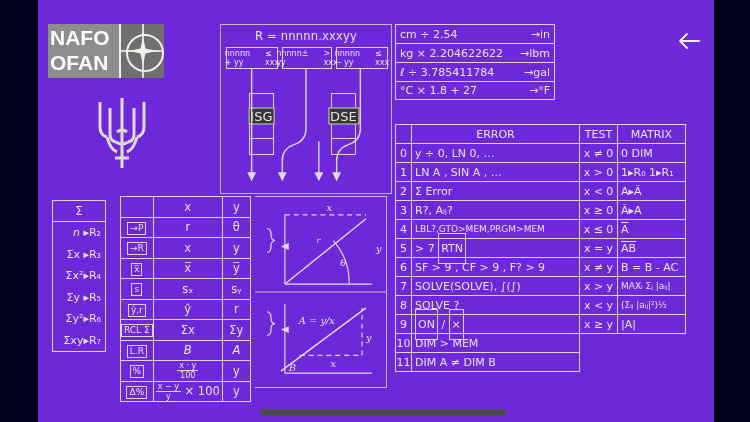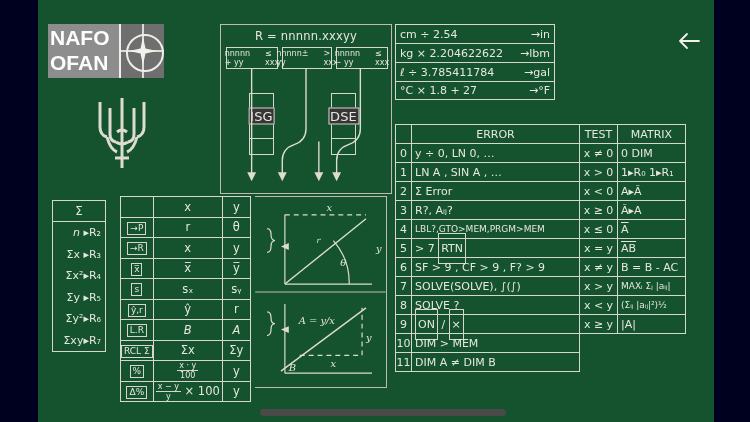--- a/index.html
+++ b/index.html
@@ -4,21 +4,21 @@
 <style>
   html,body{margin:0;padding:0;}
   body{
     width:750px;height:422px;overflow:hidden;
     background:#00001f;
     font-family:"DejaVu Sans","Liberation Sans",sans-serif;
   }
   .screen{position:relative;width:750px;height:422px;}
   .sidebar-left{position:absolute;left:0;top:0;width:38px;height:422px;background:#00001f;}
   .sidebar-right{position:absolute;right:0;top:0;width:36px;height:422px;background:#00001f;}
-  .page{position:absolute;left:38px;top:0;width:676px;height:422px;background:#14532d;color:#e8e6e0;}
+  .page{position:absolute;left:38px;top:0;width:676px;height:422px;background:#6d28d9;color:#e8e6e0;}
 
   
   .back-arrow{position:absolute;left:636px;top:28px;width:30px;height:26px;display:flex;align-items:center;justify-content:center;}
   .back-arrow svg{width:24px;height:20px;}
 
   
   .nafo{position:absolute;left:10px;top:24px;width:116px;height:54px;background:#8d8d8d;display:flex;}
   .nafo-text{width:73px;height:100%;position:relative;border-right:2px solid #f0efe9;box-sizing:border-box;}
   .nafo-l1,.nafo-l2{position:absolute;left:2px;font-size:21px;line-height:21px;letter-spacing:0px;color:#fdfdfb;font-weight:bold;font-family:"Liberation Sans",sans-serif;}
   .nafo-l1{top:3px;}
@@ -326,28 +326,28 @@
         <td class="c-k"><span class="kb">s</span></td>
         <td class="c-x">sₓ</td>
         <td class="c-y">sᵧ</td>
       </tr>
       <tr>
         <td class="c-k"><span class="kb">ŷ,r</span></td>
         <td class="c-x">ŷ</td>
         <td class="c-y">r</td>
       </tr>
       <tr>
+        <td class="c-k"><span class="kb">RCL Σ</span></td>
+        <td class="c-x">Σx</td>
+        <td class="c-y">Σy</td>
+      </tr>
+      <tr>
         <td class="c-k"><span class="kb">L.R</span></td>
         <td class="c-x"><i>B</i></td>
         <td class="c-y"><i>A</i></td>
-      </tr>
-      <tr>
-        <td class="c-k"><span class="kb">RCL Σ</span></td>
-        <td class="c-x">Σx</td>
-        <td class="c-y">Σy</td>
       </tr>
       <tr>
         <td class="c-k"><span class="kb">%</span></td>
         <td class="c-x">
           <span class="frac"><span class="num">x · y</span><span class="den">100</span></span>
         </td>
         <td class="c-y">y</td>
       </tr>
       <tr>
         <td class="c-k"><span class="kb">Δ%</span></td>

